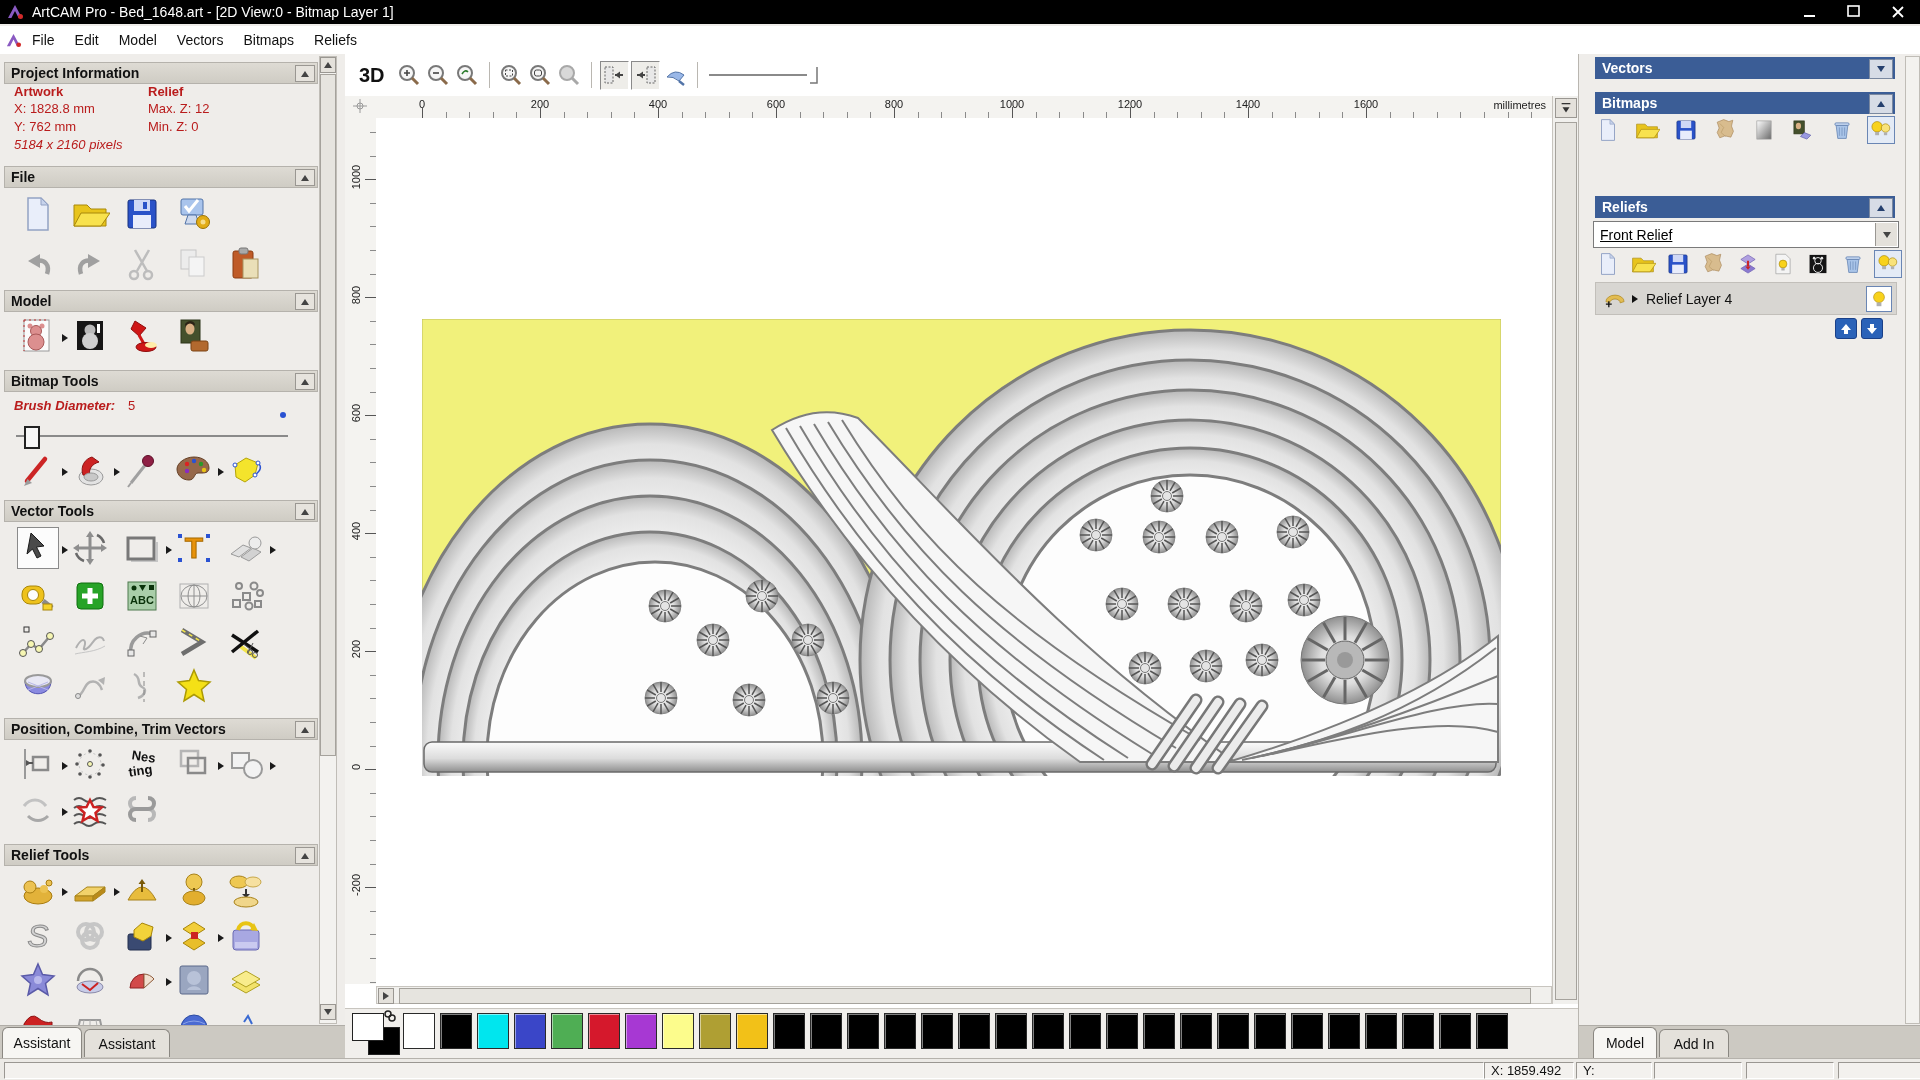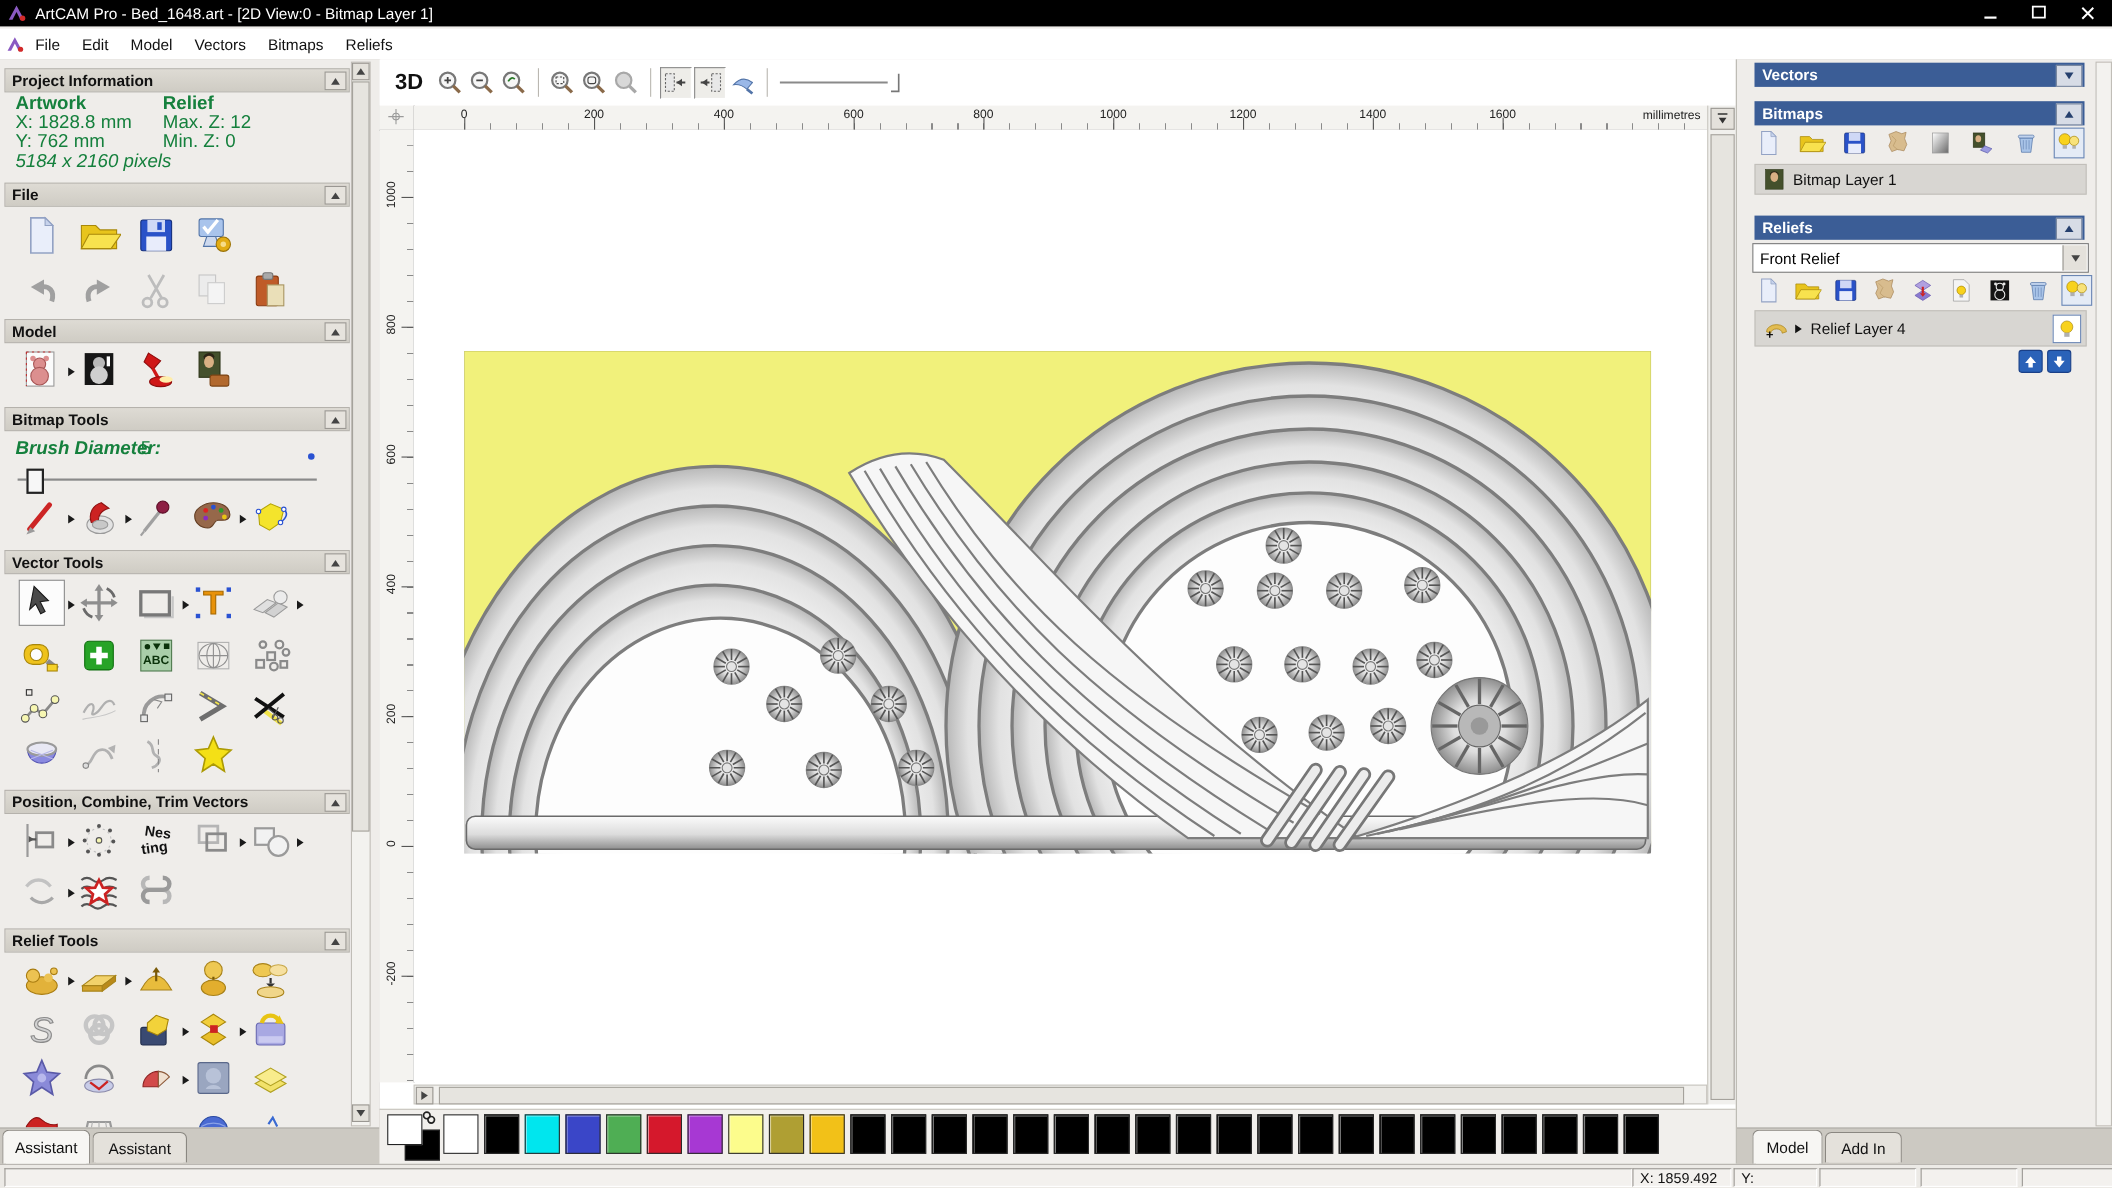--- a/index.html
+++ b/index.html
@@ -11,21 +11,21 @@
   .wbtn{width:44px;height:22px;display:flex;align-items:center;justify-content:center;}
   #menubar{left:0;top:26px;width:1920px;height:28px;background:#fff;border-bottom:1px solid #cfcdc8;display:flex;align-items:center;}
   .mitem{font-size:14px;color:#111;padding:4px 10px;}
   
   #leftpanel{left:0;top:54px;width:345px;height:1004px;background:#efedea;border-right:1px solid #b9b6b0;}
   .shead{position:absolute;left:4px;width:312px;height:20px;background:linear-gradient(#dedbd4,#cfccc4);
     border:1px solid #b5b2ac;display:flex;align-items:center;}
   .shead b{font-size:14px;margin-left:6px;color:#111;}
   .collb{position:absolute;right:2px;top:2px;width:18px;height:15px;background:#e6e3dd;border:1px solid #9a9792;
     display:flex;align-items:center;justify-content:center;}
-  .ptxt{position:absolute;font-size:17px;color:#15803d;}
+  .ptxt{position:absolute;font-size:13px;color:#b91c1c;}
   .irow{position:absolute;left:18px;display:flex;gap:12px;align-items:center;}
   .ic{position:relative;width:40px;height:40px;display:inline-block;}
   .ic svg{width:100%;height:100%;display:block;}
   .ic.active{background:#fcfcfc;border:1px solid #8a8a8a;margin:-1px;}
   .fly{position:absolute;right:-10px;bottom:14px;width:0;height:0;border-left:6px solid #1a1a1a;
     border-top:4px solid transparent;border-bottom:4px solid transparent;}
   .sb{position:absolute;background:#f3f2ef;border:1px solid #c0bdb7;}
   .sbtn{position:absolute;width:14px;height:14px;background:#e4e1db;border:1px solid #9a9792;
     display:flex;align-items:center;justify-content:center;}
   .tabstrip{position:absolute;background:#ccc9c2;border-top:1px solid #b0ada7;}
@@ -1104,36 +1104,28 @@
           <rect x="9" y="9" width="22" height="4" rx="2" fill="#c2d4ee" stroke="#5274a8"></rect>
           <path d="M16 16v13M20 16v13M24 16v13" stroke="#6a8ab8"></path>
         </svg></span>
     <span class="ric boxed"><svg viewBox="0 0 40 40">
           <circle cx="14" cy="15" r="8" fill="#f8d21c" stroke="#a8860a"></circle>
           <rect x="11" y="23" width="6" height="5" fill="#b0b0b0"></rect>
           <circle cx="27" cy="17" r="6.5" fill="#f8e27a" stroke="#a8860a"></circle>
           <rect x="24.5" y="24" width="5" height="4" fill="#b0b0b0"></rect>
         </svg></span>
   </div>
-  <div class="layeritem" style="top:95px;height:26px;">
-    <span class="ric" style="width:22px;height:20px;margin:0 6px;"><svg viewBox="0 0 40 40">
-          <rect x="4" y="2" width="32" height="36" fill="#44502c" stroke="#2c3418"></rect>
-          <path d="M12 10c4-6 12-6 16 0l-3 8H15z" fill="#2c2416"></path>
-          <ellipse cx="20" cy="16" rx="7" ry="9" fill="#d9b084"></ellipse>
-        </svg></span>
-    <span>Bitmap Layer 1</span>
-  </div>
 
   <div class="bluehead" style="top:142px;">
     <b>Reliefs</b>
     <span class="bluebtn">
         <span class="tri-up" style="border-bottom-color:#26406e;"></span>
       </span>
   </div>
-  <div class="combo" style="top:167px;">
+  <div class="combo" style="top:167px;text-decoration:underline;">
     <span style="margin-left:6px;">Front Relief</span>
     <span class="combobtn">
         <span class="tri-dn"></span>
       </span>
   </div>
   <div class="abs" style="left:16px;top:197px;display:flex;gap:9px;align-items:center;">
     <span class="ric"><svg viewBox="0 0 40 40">
           <path d="M10 4h13l7 7v25H10z" fill="#e9eefa" stroke="#93a2c4" stroke-width="1.5"></path>
           <path d="M23 4v7h7z" fill="#c7d3ec" stroke="#93a2c4"></path>
         </svg></span>

